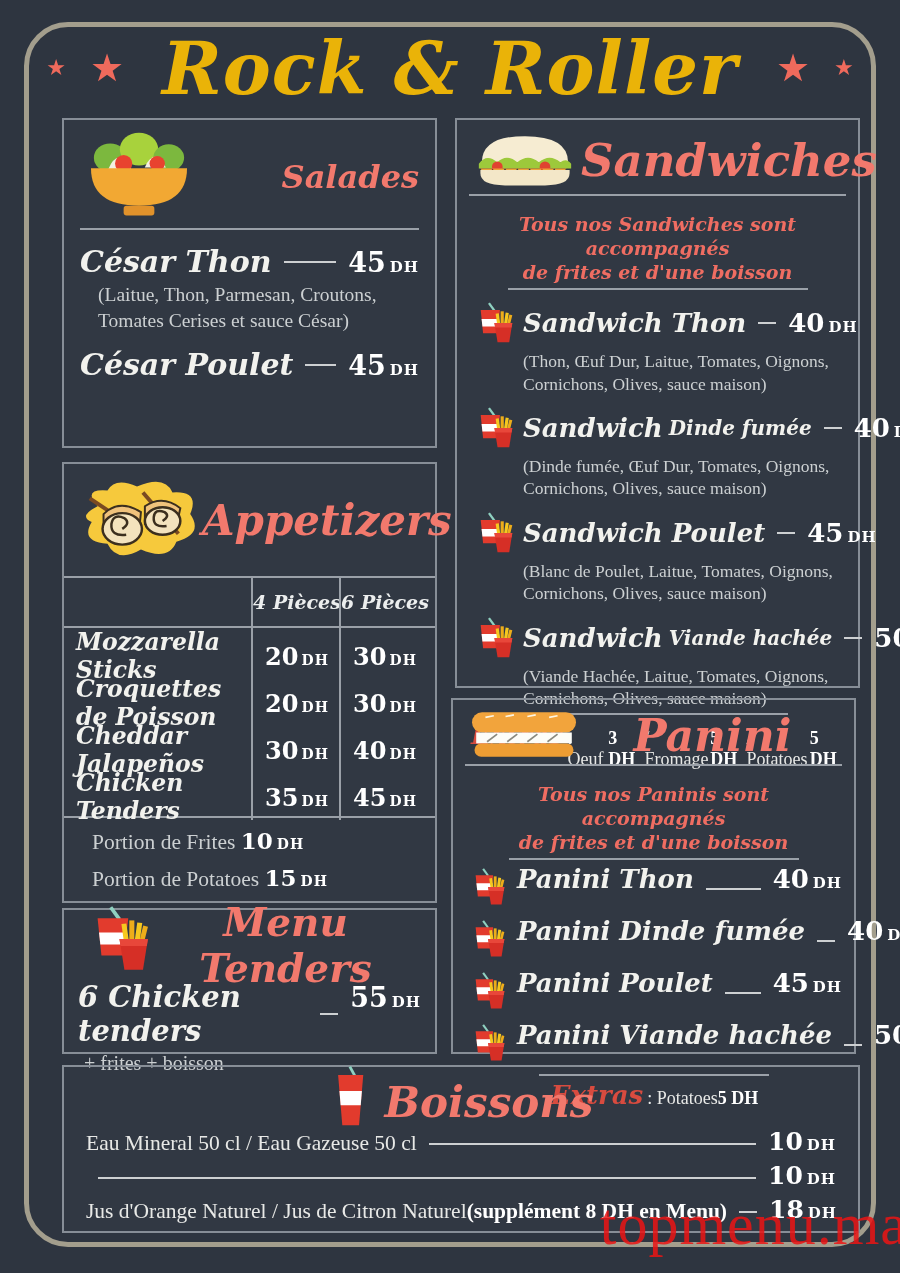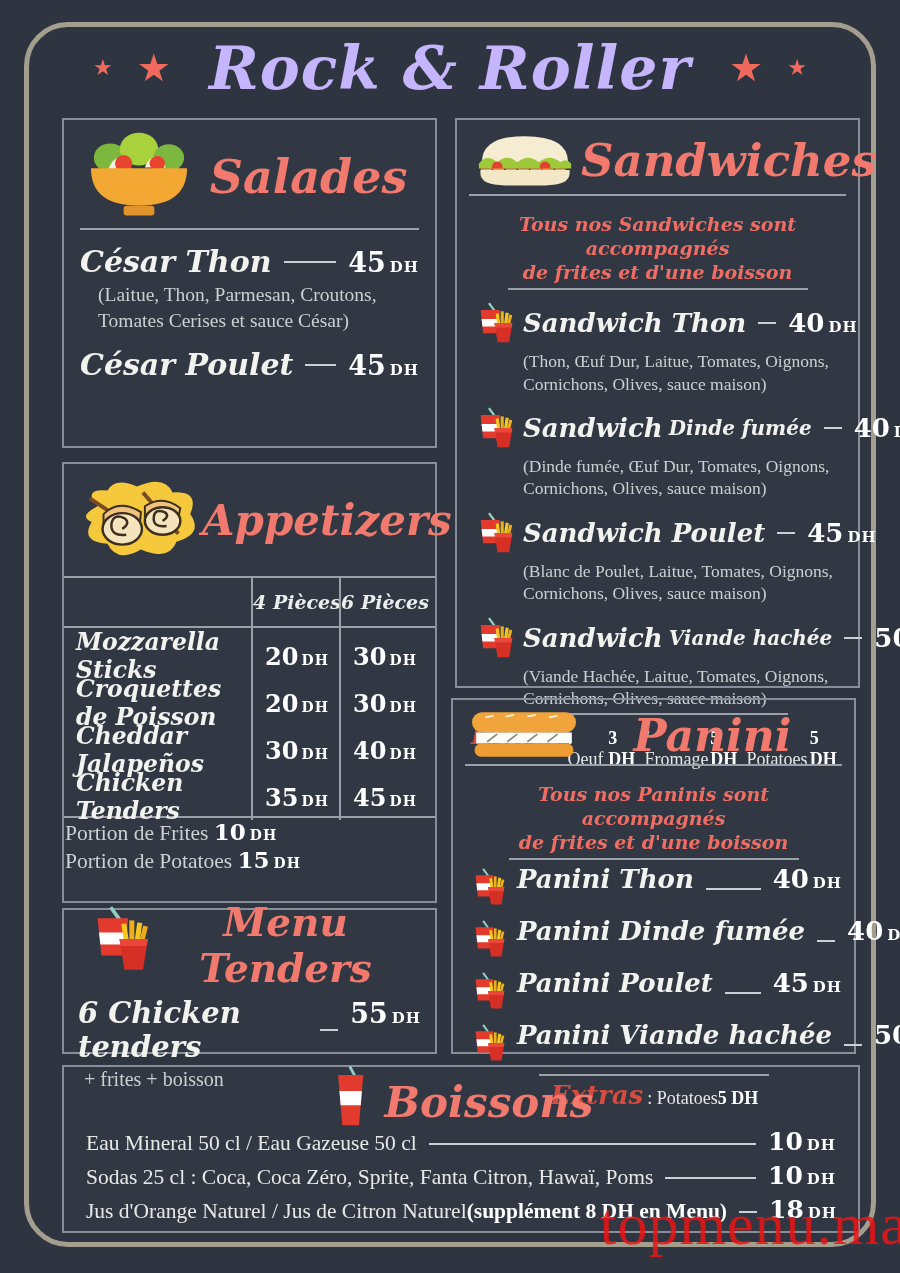--- a/index.html
+++ b/index.html
@@ -33,27 +33,27 @@
   }
   .hr{height:2px;background:#9aa0a8;border:0;margin:0;}
   .short-hr{height:2px;background:#9aa0a8;border:0;margin:4px auto;}
 
   
   .page-head{position:absolute;top:26px;left:0;right:0;height:84px;
     display:flex;align-items:center;justify-content:center;gap:24px;}
   .star{color:#ef6a5c;line-height:1;}
   .star.small{font-size:22px;}
   .star.big{font-size:38px;}
-  .page-title{font-size:60px;color:#c4b5fd;letter-spacing:1px;margin:0 14px;}
+  .page-title{font-size:72px;color:#eab308;letter-spacing:1px;margin:0 14px;}
 
   
   .box-salades{left:62px;top:118px;width:375px;height:330px;padding:6px 16px;}
   .sal-head{display:flex;align-items:center;height:102px;}
   .sal-head .icon{width:118px;height:96px;flex:0 0 auto;}
-  .sal-head .ttl{flex:1;text-align:center;font-size:46px;}
+  .sal-head .ttl{flex:1;text-align:right;font-size:32px;}
   .menu-item-row{display:flex;align-items:baseline;margin-top:14px;}
   .menu-item-row .nm{font-size:30px;}
   .sal-desc{font-size:19.5px;line-height:1.32;margin:3px 0 8px 18px;}
 
   
   .box-appetizers{left:62px;top:462px;width:375px;height:441px;}
   .app-head{height:112px;display:flex;align-items:center;padding:0 10px;}
   .app-head .icon{width:128px;height:92px;flex:0 0 auto;}
   .app-head .ttl{flex:1;text-align:center;font-size:42px;}
   .app-grid{display:grid;grid-template-columns:1fr 88px 88px;align-items:center;
@@ -62,30 +62,30 @@
   .app-colhead .col{font-size:19px;text-align:center;color:#eceuee;}
   .app-colhead .col{color:#eceeee;}
   .app-row{height:47px;}
   .app-row .nm{font-size:23.5px;}
   .app-price{text-align:center;}
   .app-price .num{font-size:24px;}
   .app-price .dh{font-size:14px;margin-left:3px;}
   .vline{position:absolute;top:114px;height:242px;width:2px;background:#9aa0a8;}
   .vline.v1{right:182px;}
   .vline.v2{right:94px;}
-  .portion{padding-left:1px;font-size:21.5px;}
+  .portion{padding-left:28px;margin-top:9px;font-size:21.5px;}
   .portion .price .num{font-size:23px;}
   .portion .price .dh{font-size:14px;}
 
   
   .box-tenders{left:62px;top:908px;width:375px;height:146px;padding:4px 14px;overflow:visible;}
   .mt-head{display:flex;align-items:center;height:62px;}
   .mt-head .icon{width:72px;height:70px;margin-top:-12px;flex:0 0 auto;}
   .mt-head .ttl{flex:1;text-align:center;font-size:39px;}
-  .mt-row{display:flex;align-items:baseline;margin-top:20px;}
+  .mt-row{display:flex;align-items:baseline;margin-top:4px;}
   .mt-row .nm{font-size:29px;}
   .mt-note{font-size:20px;margin:4px 0 0 6px;}
 
   
   .box-sandwiches{left:455px;top:118px;width:405px;height:570px;padding:6px 12px;}
   .sw-head{display:flex;align-items:center;height:68px;}
   .sw-head .icon{width:112px;height:60px;flex:0 0 auto;}
   .sw-head .ttl{flex:1;text-align:center;font-size:45px;}
   .subtitle{text-align:center;font-size:19px;line-height:1.25;color:#ef6d62;margin-top:17px;}
   .sw-item{margin-top:7px;}
@@ -445,21 +445,20 @@
     <div class="ttl script coral">Boissons</div>
   </div>
 
   <div class="bo-row">
     <span class="nm">Eau Mineral 50 cl / Eau Gazeuse 50 cl</span>
     <span class="nm-b"></span>
     <span class="lead"></span>
     <span class="price"><span class="num">10</span><span class="dh">DH</span></span>
   </div>
   <div class="bo-row">
-    <span class="nm">Sodas 25 cl : Coca, Coca Zéro, Sprite, Fanta Citron, Hawaï, Poms </span>
     <span class="nm-b"></span>
     <span class="lead"></span>
     <span class="price"><span class="num">10</span><span class="dh">DH</span></span>
   </div>
   <div class="bo-row">
     <span class="nm">Jus d'Orange Naturel / Jus de Citron Naturel </span>
     <span class="nm-b">(supplément 8 DH en Menu)</span>
     <span class="lead"></span>
     <span class="price"><span class="num">18</span><span class="dh">DH</span></span>
   </div>

